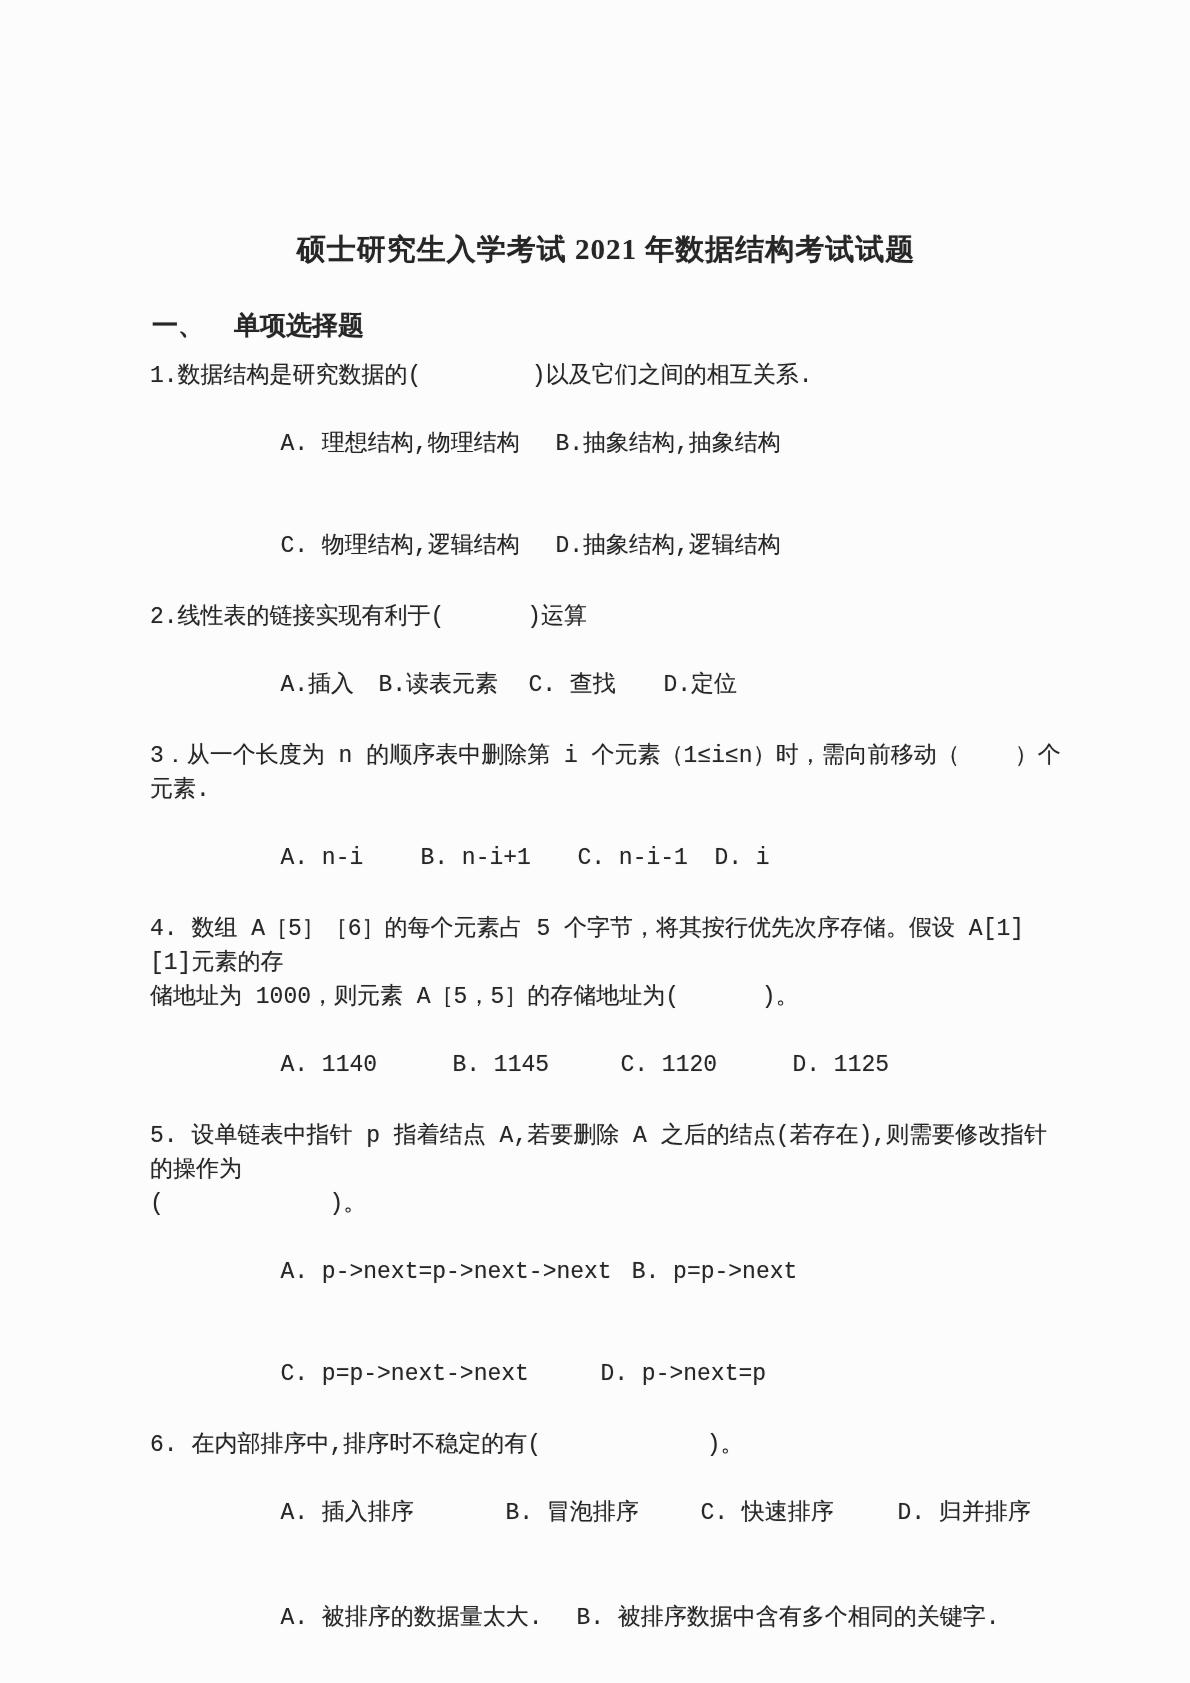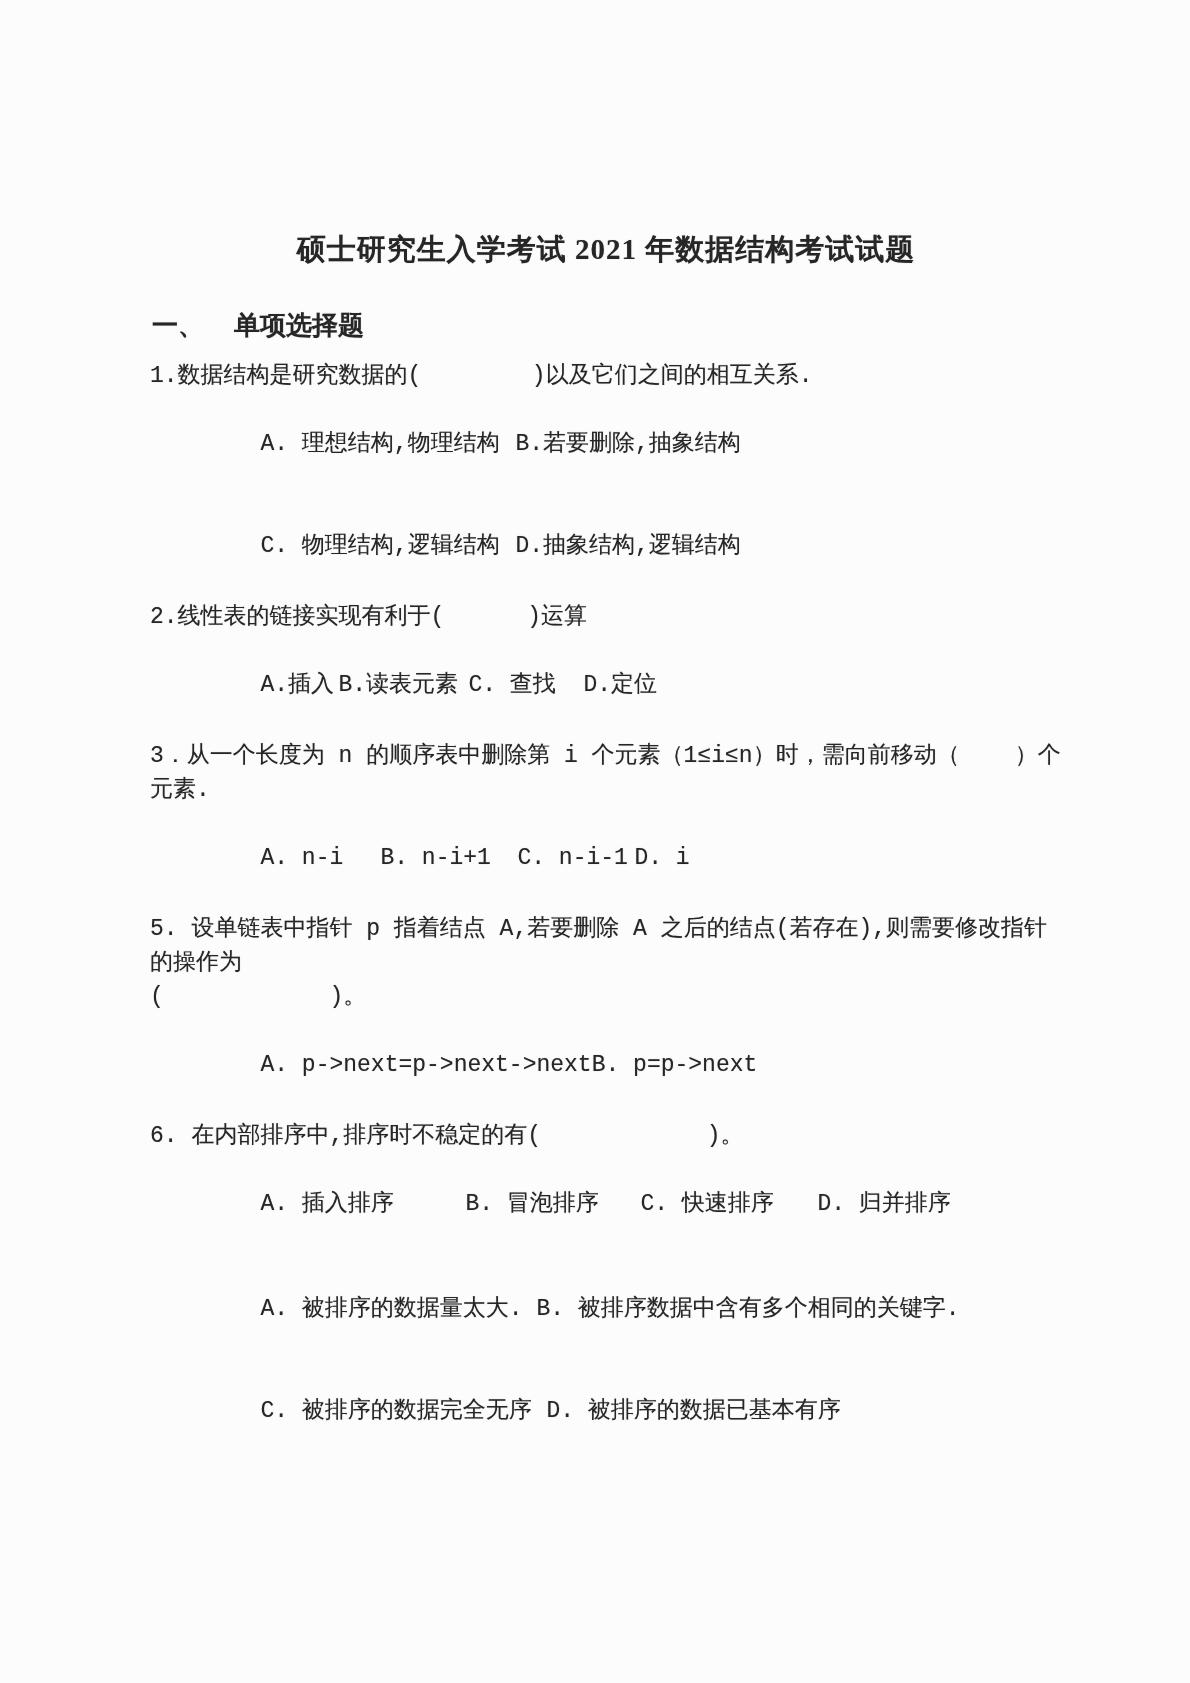--- a/index.html
+++ b/index.html
@@ -27,21 +27,21 @@
   }
   .section-heading{
     font-size:26px;
     font-weight:bold;
     margin:4px 0 16px 2px;
   }
   .section-heading .sec-num{margin-right:30px;}
   .body-text{font-size:23px;line-height:34px;}
   .q{margin:0 0 3px 0;font-family:Liberation Mono, monospace;}
   p.stem,p.orow{margin:0;white-space:pre-wrap;}
-  .opt{display:inline-block;white-space:pre-wrap;vertical-align:top;}
+  .opt{display:inline-block;white-space:pre-wrap;vertical-align:top;margin-left:20px;}
   
   .cw78{min-width:78px}.cw115{min-width:115px}.cw117{min-width:117px}
   .cw120{min-width:120px}.cw130{min-width:130px}.cw137{min-width:137px}
   .cw148{min-width:148px}.cw152{min-width:152px}.cw175{min-width:175px}
   .cw177{min-width:177px}.cw205{min-width:205px}
   .cw255{min-width:255px}.cw276{min-width:276px}.cw286{min-width:286px}
   .cw300{min-width:300px}
   
   .ml4{margin-left:4px}.ml40{margin-left:40px}.ml46{margin-left:46px}
   .ml55{margin-left:55px}
@@ -55,47 +55,57 @@
 
   <h2 class="section-heading">
     <span class="sec-num">一、</span><span>单项选择题</span>
   </h2>
 
   <div class="body-text">
 
     <div class="q">
       <p class="stem">1.数据结构是研究数据的(        )以及它们之间的相互关系.</p>
       <p class="orow ml55">
-        <span class="opt cw255">A. 理想结构,物理结构</span><span class="opt">B.若要删除,抽象结构</span>
+        <span class="opt cw255">A. 理想结构,物理结构</span><span class="opt">B.抽象结构,抽象结构</span>
       </p>
       <p class="orow ml55">
         <span class="opt cw255">C. 物理结构,逻辑结构</span><span class="opt">D.抽象结构,逻辑结构</span>
       </p>
     </div>
 
     <div class="q">
       <p class="stem">2.线性表的链接实现有利于(      )运算</p>
       <p class="orow ml40">
         <span class="opt cw78">A.插入</span><span class="opt cw130">B.读表元素</span><span class="opt cw115">C. 查找</span><span class="opt">D.定位</span>
       </p>
     </div>
 
     <div class="q">
       <p class="stem">3．从一个长度为 n 的顺序表中删除第 i 个元素（1≤i≤n）时，需向前移动（    ）个元素.</p>
       <p class="orow ml46">
         <span class="opt cw120">A. n-i</span><span class="opt cw137">B. n-i+1</span><span class="opt cw117">C. n-i-1</span><span class="opt">D. i</span>
       </p>
     </div>
 
+    <div class="q">
+      <p class="stem">4. 数组 A［5］［6］的每个元素占 5 个字节，将其按行优先次序存储。假设 A[1][1]元素的存</p>
+      <p class="stem">储地址为 1000，则元素 A［5，5］的存储地址为(      )。</p>
+      <p class="orow ml46">
+        <span class="opt cw152">A. 1140</span><span class="opt cw148">B. 1145</span><span class="opt cw152">C. 1120</span><span class="opt">D. 1125</span>
+      </p>
+    </div>
 
     <div class="q">
       <p class="stem">5. 设单链表中指针 p 指着结点 A,若要删除 A 之后的结点(若存在),则需要修改指针的操作为</p>
       <p class="stem">(            )。</p>
       <p class="orow ml4">
         <span class="opt cw300">A. p-&gt;next=p-&gt;next-&gt;next</span><span class="opt">B. p=p-&gt;next</span>
+      </p>
+      <p class="orow ml4">
+        <span class="opt cw300">C. p=p-&gt;next-&gt;next</span><span class="opt">D. p-&gt;next=p</span>
       </p>
     </div>
 
     <div class="q">
       <p class="stem">6. 在内部排序中,排序时不稳定的有(            )。</p>
       <p class="orow">
         <span class="opt cw205">A. 插入排序</span><span class="opt cw175">B. 冒泡排序</span><span class="opt cw177">C. 快速排序</span><span class="opt">D. 归并排序</span>
       </p>
     </div>
 

